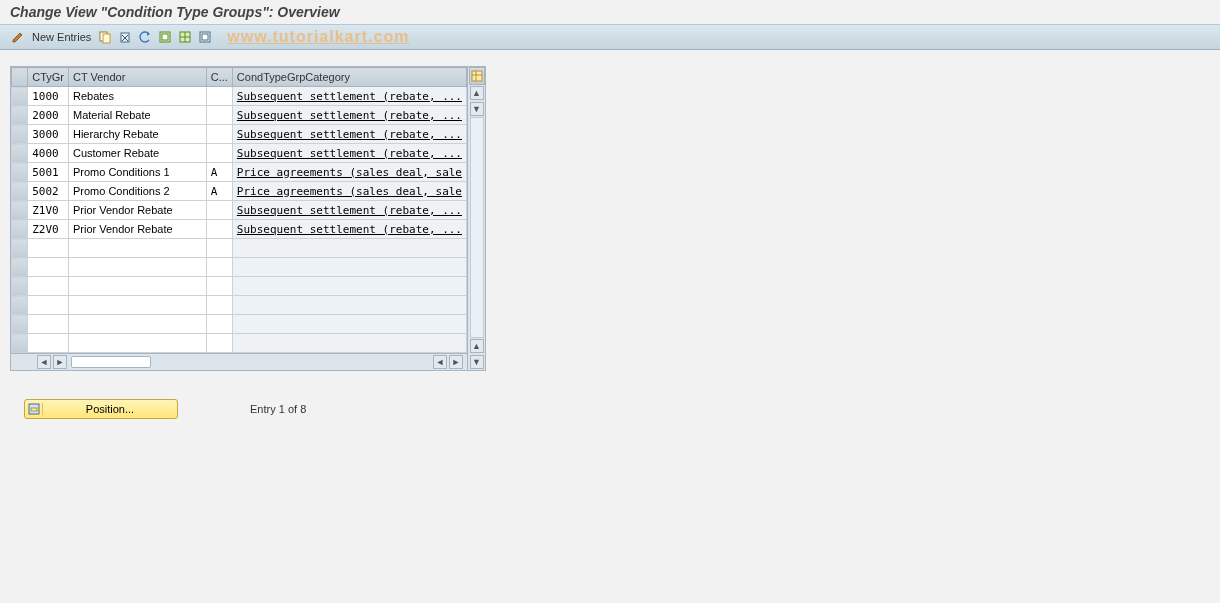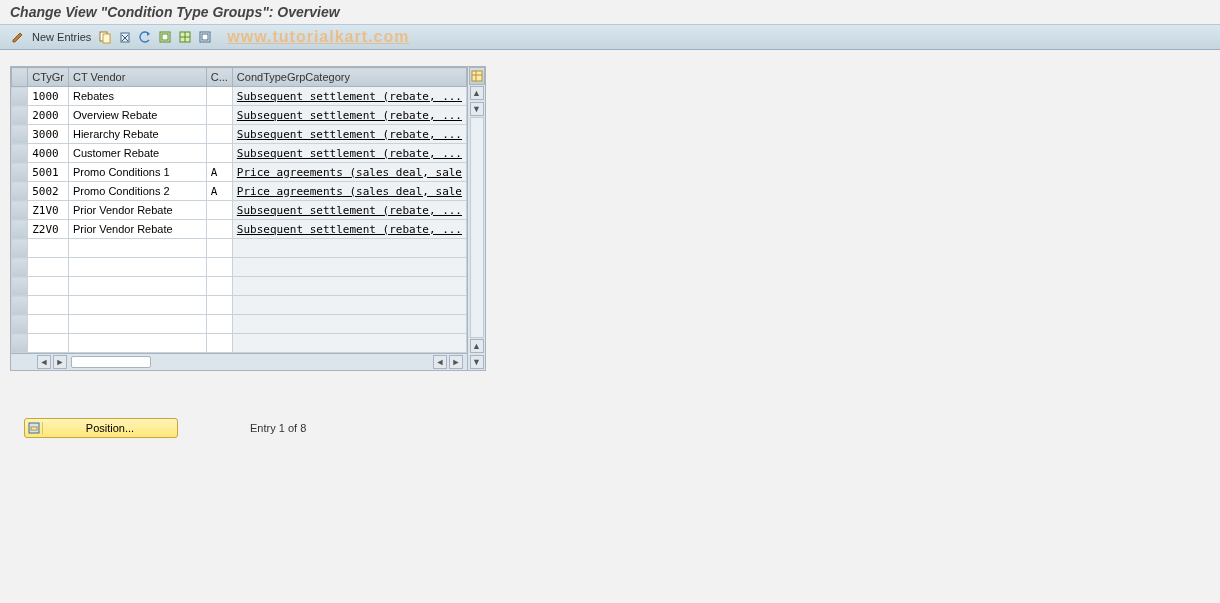--- a/index.html
+++ b/index.html
@@ -139,21 +139,21 @@
   .hscroll .spacer { width: 20px; }
   .hscroll .sb-arrow { margin:0; }
   .hscroll .hthumb {
     width: 80px; height:12px;
     background:#fdfefe;
     border:1px solid #a9b4bf;
     border-radius:2px;
     margin: 0 2px;
   }
   .footer-row {
-    margin-top: 47px;
+    margin-top: 28px;
     display: flex;
     align-items: center;
     padding-left: 14px;
   }
   .position-btn {
     display:flex;align-items:center;
     background: linear-gradient(#fff4b7, #ffe77a);
     border: 1px solid #c6a63e;
     border-radius: 3px;
     height: 20px;
@@ -242,21 +242,21 @@
             <tr>
               <td class="row-selector"></td>
               <td class="mono cell-input">1000</td>
               <td class="cell-input">Rebates</td>
               <td class="mono cell-input"></td>
               <td class="mono cell-readonly">Subsequent settlement (rebate, ...</td>
             </tr>
             <tr>
               <td class="row-selector"></td>
               <td class="mono cell-input">2000</td>
-              <td class="cell-input">Overview Rebate</td>
+              <td class="cell-input">Material Rebate</td>
               <td class="mono cell-input"></td>
               <td class="mono cell-readonly">Subsequent settlement (rebate, ...</td>
             </tr>
             <tr>
               <td class="row-selector"></td>
               <td class="mono cell-input">3000</td>
               <td class="cell-input">Hierarchy Rebate</td>
               <td class="mono cell-input"></td>
               <td class="mono cell-readonly">Subsequent settlement (rebate, ...</td>
             </tr>

